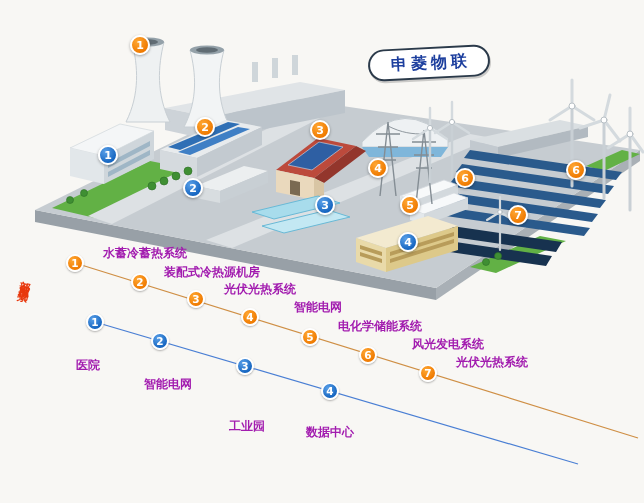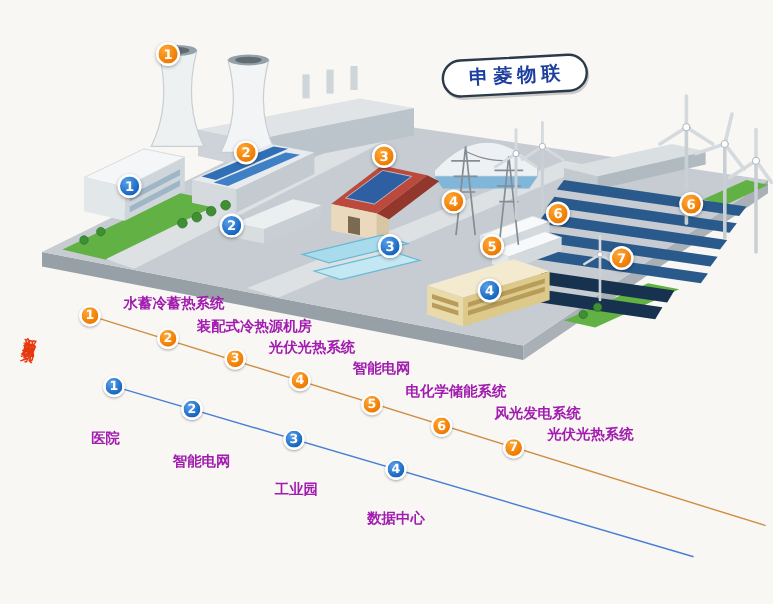--- a/index.html
+++ b/index.html
@@ -278,20 +278,20 @@
   <div class="lg-circle orange" style="left:428px;top:373px">7</div>
   <div class="lg-label" style="left:456px;top:356px">光伏光热系统</div>
 
   <div class="lg-circle blue" style="left:95px;top:322px">1</div>
   <div class="lg-label centered" style="left:88px;top:336px">医院</div>
 
   <div class="lg-circle blue" style="left:160px;top:341px">2</div>
   <div class="lg-label centered" style="left:168px;top:355px">智能电网</div>
 
   <div class="lg-circle blue" style="left:245px;top:366px">3</div>
-  <div class="lg-label centered" style="left:247px;top:379px">工业园</div>
+  <div class="lg-label centered" style="left:247px;top:397px">工业园</div>
 
   <div class="lg-circle blue" style="left:330px;top:391px">4</div>
   <div class="lg-label centered" style="left:330px;top:403px">数据中心</div>
 
   <div class="side-label">部分应用场景</div>
 
 </div>
 
 </body></html>

